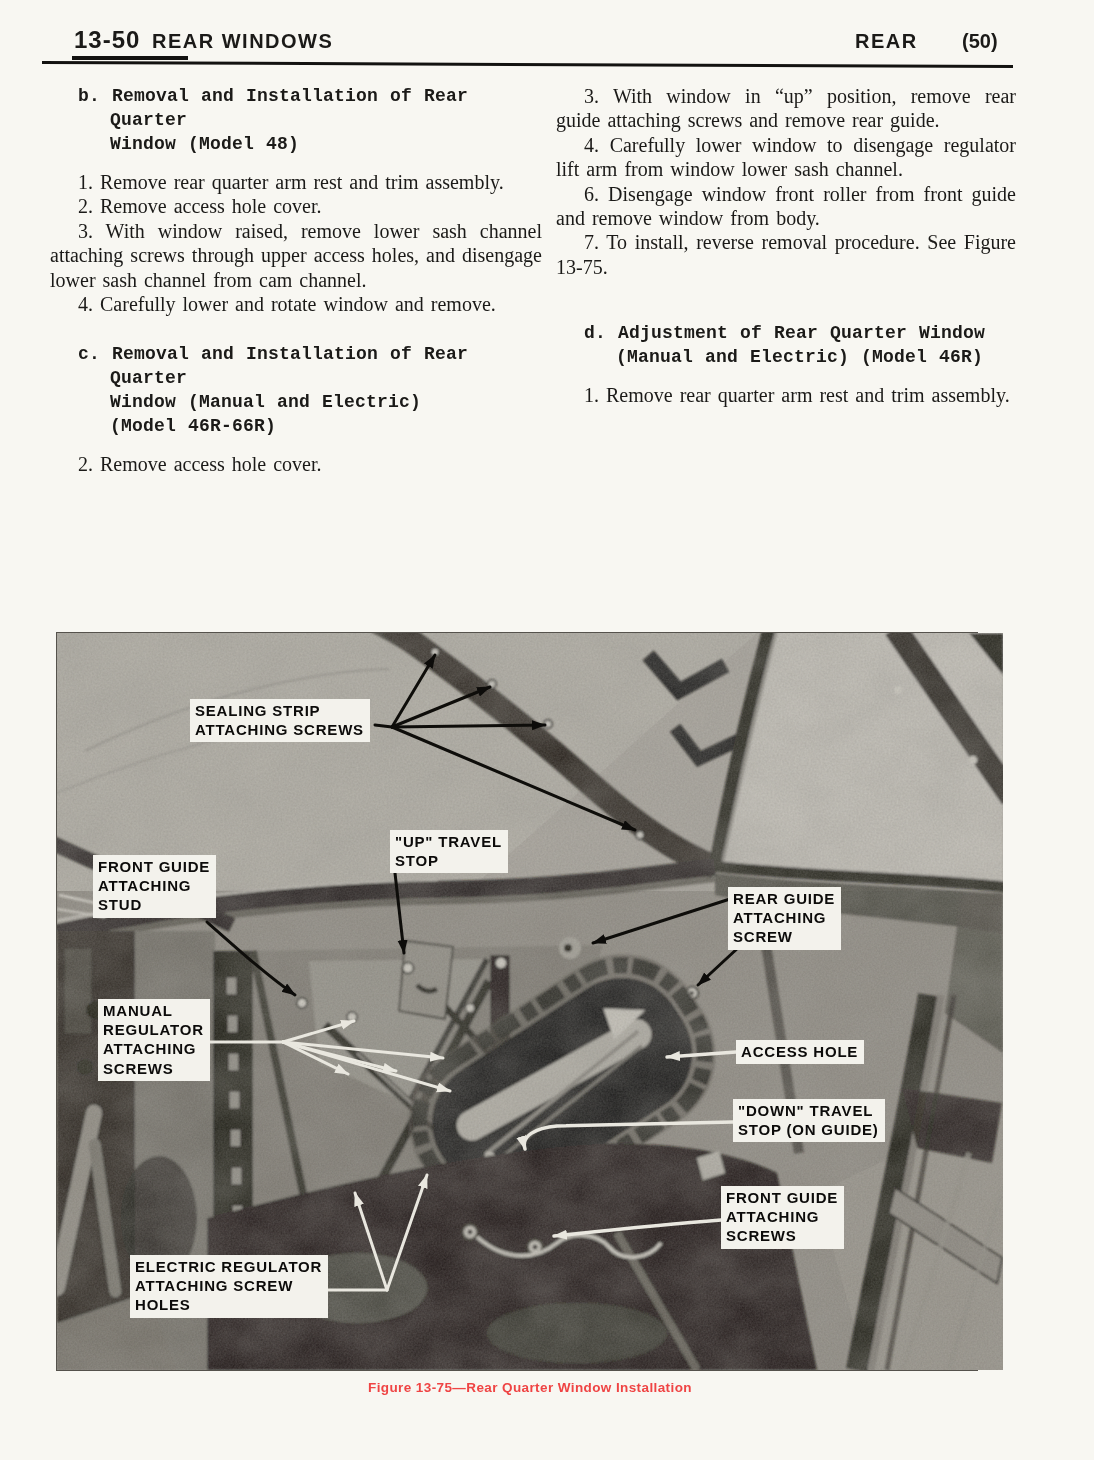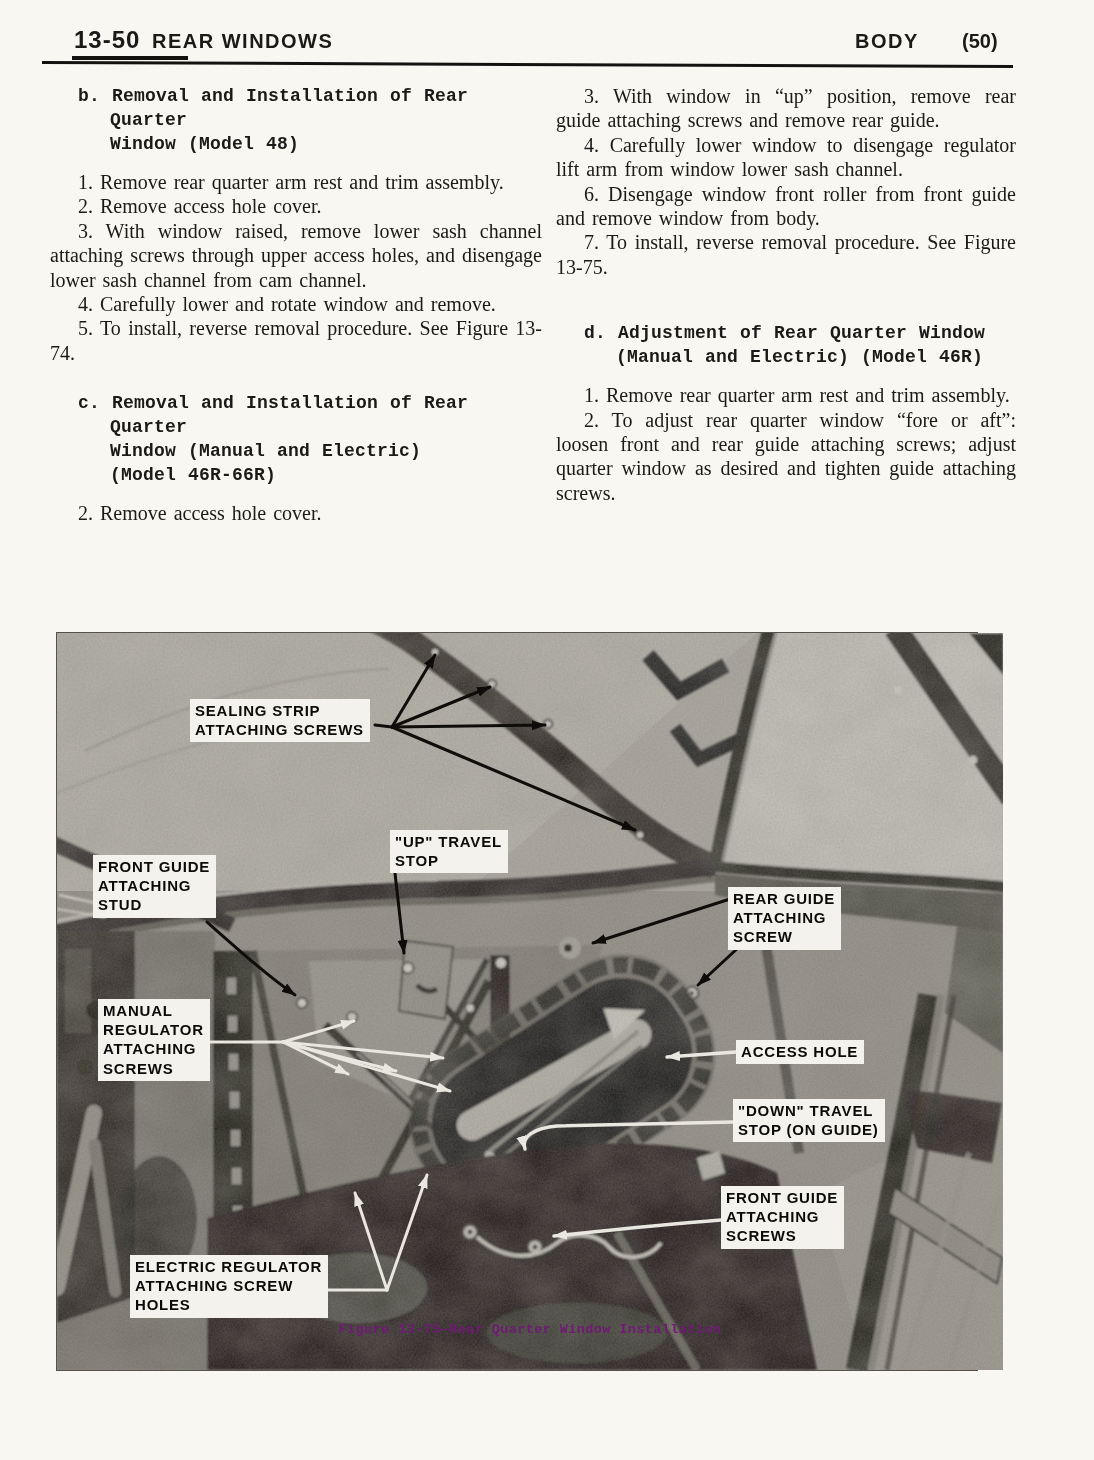--- a/index.html
+++ b/index.html
@@ -34,62 +34,60 @@
   
   .photo-wrap{position:absolute;left:57px;top:633px;width:920px;height:737px;
     background:#eab308;outline:1px solid #55524c;}
   .photo-wrap svg{position:absolute;left:0;top:0;}
   .lbl{
     position:absolute;background:#f3f2ec;color:#0c0b0a;
     font-family:"Liberation Sans",sans-serif;font-weight:bold;font-size:15px;
     line-height:1.28;letter-spacing:0.8px;padding:2px 6px 3px 5px;white-space:pre-line;
   }
   .figure-caption{
-    position:absolute;left:57px;top:1322px;width:946px;text-align:center;
-    font-family:Liberation Mono, monospace;font-weight:bold;font-size:13.5px;
-    letter-spacing:0.4px;color:#701a75;
+    position:absolute;left:57px;top:1380px;width:946px;text-align:center;
+    font-family:Liberation Sans, sans-serif;font-weight:bold;font-size:13.5px;
+    letter-spacing:0.4px;color:#ef4444;
   }
 </style>
 </head>
 <body>
 
 <div class="page">
 
   <div>
     <span class="hdr-secnum">13-50</span>
     <span class="hdr-sectitle">REAR WINDOWS</span>
-    <span class="hdr-body">BODY</span>
+    <span class="hdr-body">REAR</span>
     <span class="hdr-pageno">(50)</span>
     <div class="hdr-underline"></div>
     <div class="hdr-rule"></div>
   </div>
 
   <div class="col col-left">
     <div class="sec-heading">b.  Removal and Installation of Rear Quarter
 Window (Model 48)</div>
     <p>1. Remove rear quarter arm rest and trim assembly.</p>
     <p>2. Remove access hole cover.</p>
     <p>3. With window raised, remove lower sash channel attaching screws through upper access holes, and disengage lower sash channel from cam channel.</p>
     <p>4. Carefully lower and rotate window and remove.</p>
-    <p>5. To install, reverse removal procedure. See Figure 13-74.</p>
     <div class="sec-heading gap-c">c.  Removal and Installation of Rear Quarter
 Window (Manual and Electric)
 (Model 46R-66R)</div>
     <p>2. Remove access hole cover.</p>
   </div>
 
   <div class="col col-right">
     <p>3. With window in “up” position, remove rear guide attaching screws and remove rear guide.</p>
     <p>4. Carefully lower window to disengage regulator lift arm from window lower sash channel.</p>
     <p>6. Disengage window front roller from front guide and remove window from body.</p>
     <p>7. To install, reverse removal procedure. See Figure 13-75.</p>
     <div class="sec-heading gap-d">d.  Adjustment of Rear Quarter Window
 (Manual and Electric) (Model 46R)</div>
     <p>1. Remove rear quarter arm rest and trim assembly.</p>
-    <p>2. To adjust rear quarter window “fore or aft”: loosen front and rear guide attaching screws; adjust quarter window as desired and tighten guide attaching screws.</p>
   </div>
 
   <div class="photo-wrap">
     <svg width="946" height="737" viewBox="0 0 946 737" aria-hidden="true">
       <defs>
         <filter id="fMottle" x="-5%" y="-5%" width="110%" height="110%">
           <feTurbulence type="fractalNoise" baseFrequency="0.017 0.021" numOctaves="4" seed="11" stitchTiles="stitch"></feTurbulence>
           <feColorMatrix type="matrix" values="0 0 0 0 0.34  0 0 0 0 0.33  0 0 0 0 0.30  0.75 0 0 0 0"></feColorMatrix>
         </filter>
         <filter id="fGrain" x="-5%" y="-5%" width="110%" height="110%">

